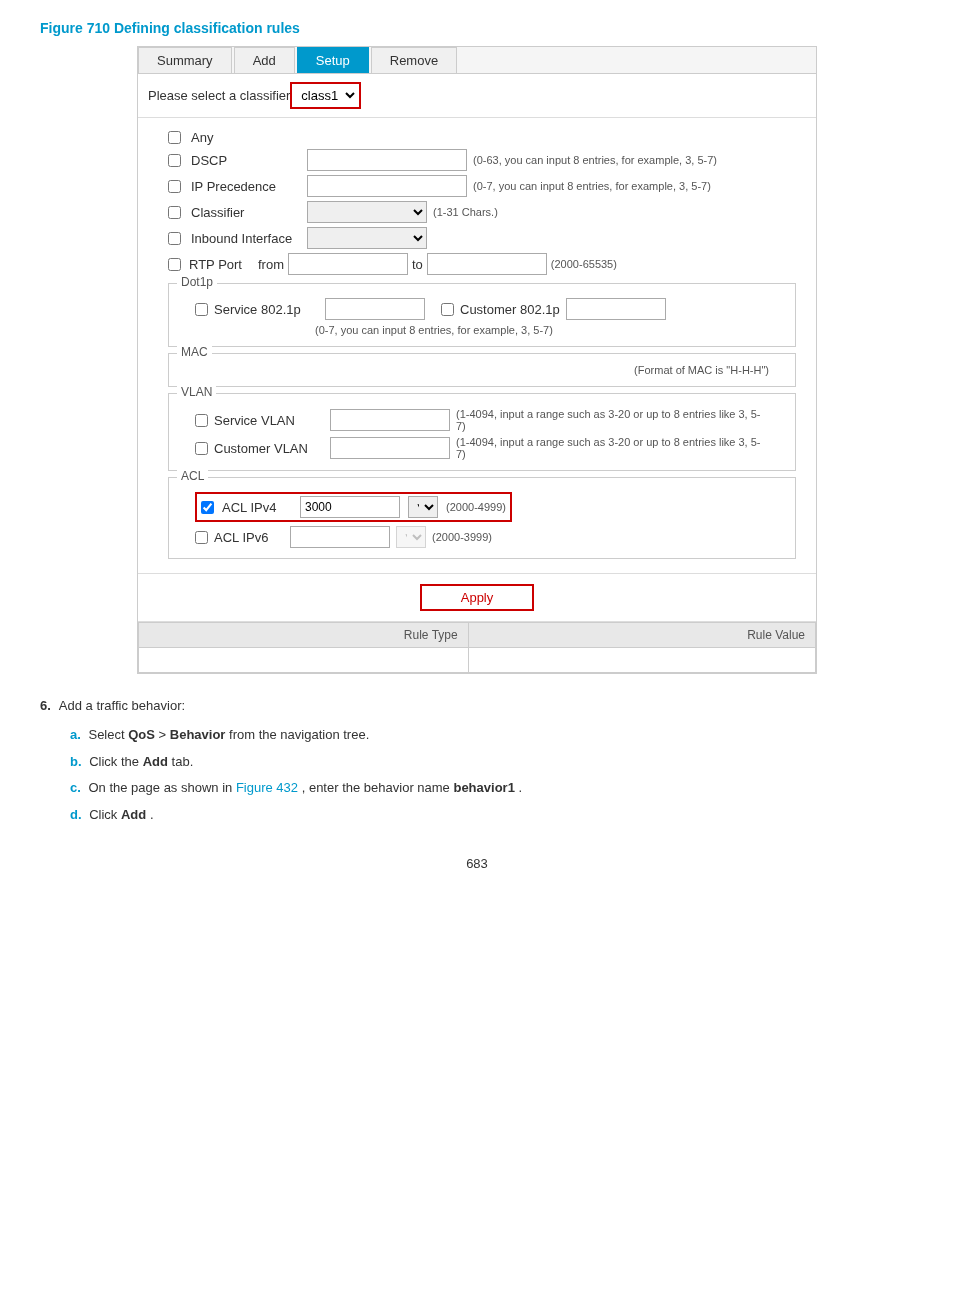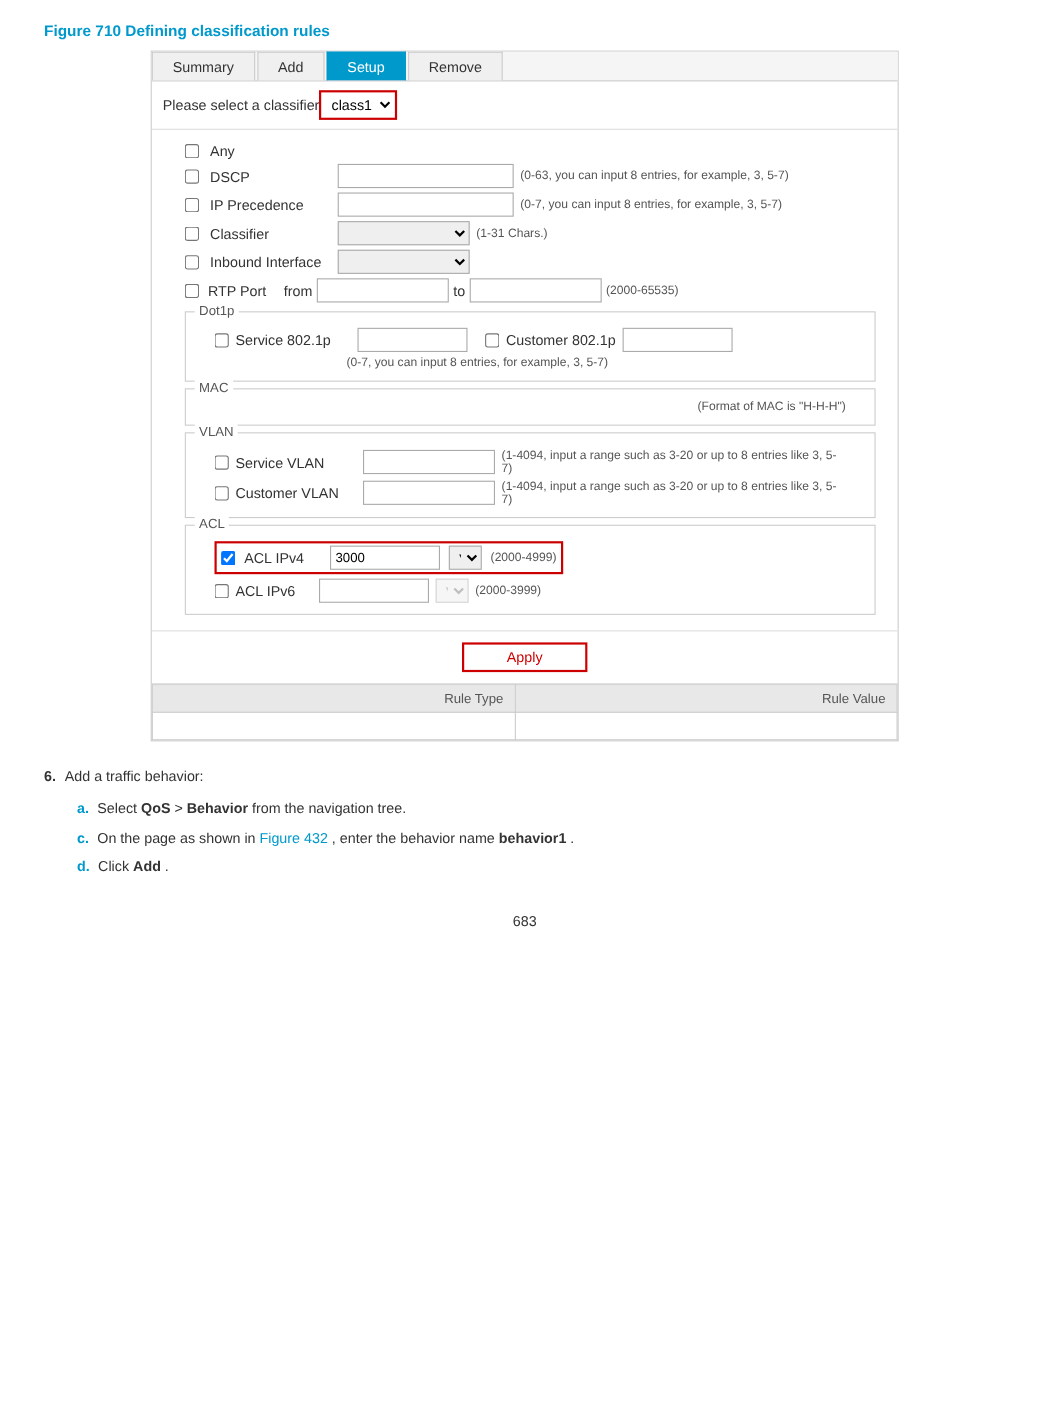--- a/index.html
+++ b/index.html
@@ -394,20 +394,26 @@
     <span>Add a traffic behavior:</span>
   </div>
   <ul class="instr-sub" style="margin-left:30px">
     <li>
       <span class="sub-letter">a.</span>
       <span>Select </span>
       <strong>QoS</strong>
       <span> &gt; </span>
       <strong>Behavior</strong>
       <span> from the navigation tree.</span>
+    </li>
+    <li>
+      <span class="sub-letter">b.</span>
+      <span>Click the </span>
+      <strong>Add</strong>
+      <span> tab.</span>
     </li>
     <li>
       <span class="sub-letter">c.</span>
       <span>On the page as shown in </span>
       <span class="link-text" style="cursor:pointer">Figure 432</span>
       <span>, enter the behavior name </span>
       <strong>behavior1</strong>
       <span>.</span>
     </li>
     <li>

